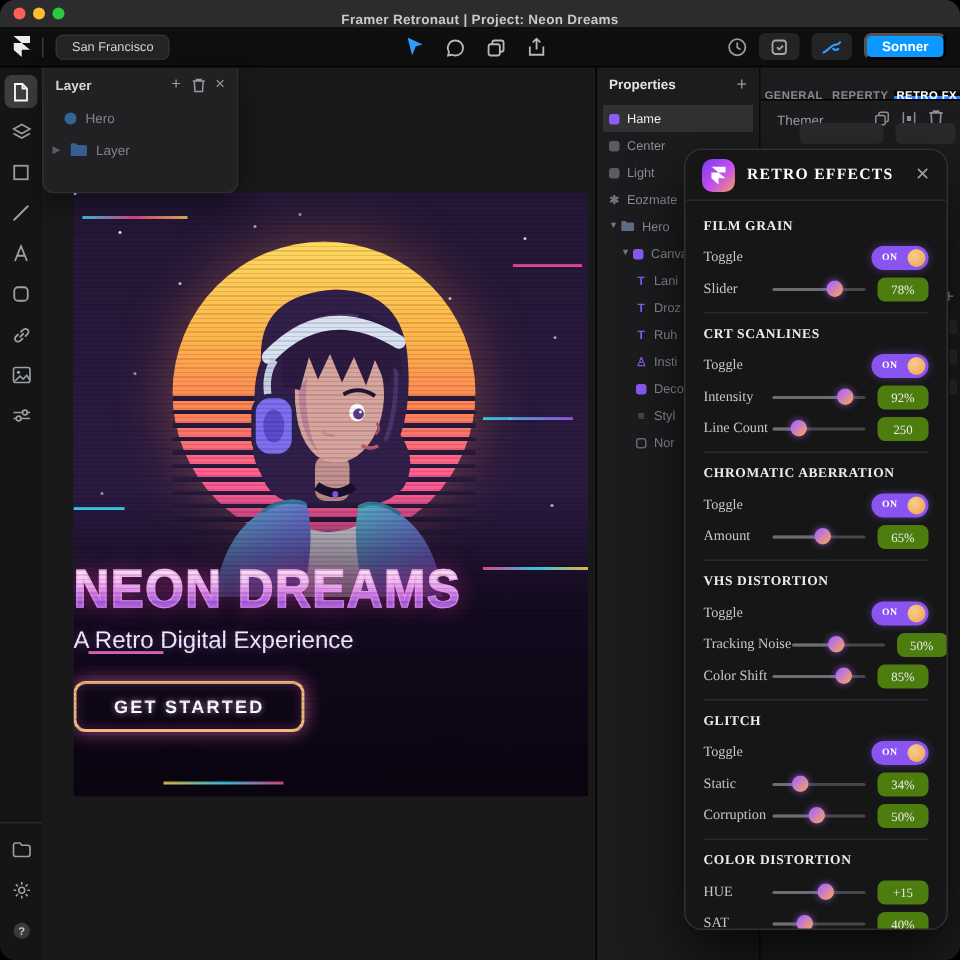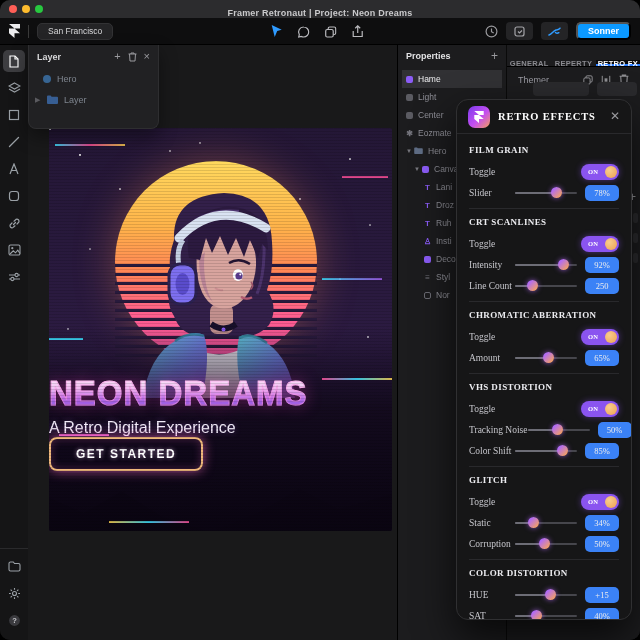--- a/index.html
+++ b/index.html
@@ -64,21 +64,21 @@
   .art-shade { position:absolute; left:0; bottom:0; width:100%; height:205px; z-index:4;
     background:linear-gradient(180deg, rgba(16,8,26,0) 0%, rgba(14,7,22,.78) 40%, rgba(9,4,16,.94) 100%); }
   .scanlines { position:absolute; inset:0; z-index:8; pointer-events:none; opacity:.22;
     background:repeating-linear-gradient(180deg, rgba(0,0,0,.55) 0 1px, transparent 1px 3px); }
   .caption { position:absolute; left:0; top:246px; width:100%; text-align:left; z-index:6; }
   .neon-title { font-size:33px; font-weight:800; letter-spacing:1px; transform:scaleY(1.08); display:inline-block;
     background:linear-gradient(180deg,#ffffff 8%,#efe2ff 38%,#c08bf2 58%,#8f63e8 74%,#e296f2 95%);
     -webkit-background-clip:text; background-clip:text; color:transparent; -webkit-text-stroke:1px rgba(255,150,230,.55);
     text-shadow:0 0 14px rgba(255,70,200,.55); }
   .neon-sub { margin-top:7px; font-size:16px; color:#f4eefc; text-shadow:0 0 6px rgba(180,120,255,.4); }
-  .cta { display:inline-block; padding:8px 25px; border:2px solid #f0b87c; border-radius:8px;
+  .cta { display:inline-block; margin-top:17px; padding:8px 25px; border:2px solid #f0b87c; border-radius:8px;
     background:rgba(15,8,25,.55); color:#fff; font-size:12px; font-weight:700; letter-spacing:1.5px;
     box-shadow:0 0 12px rgba(255,110,200,.65), inset 0 0 8px rgba(255,110,200,.25); text-shadow:0 0 4px rgba(255,200,255,.6); }
   .glitch { position:absolute; height:2px; z-index:7; opacity:.85; }
 
   
   .props { position:absolute; right:0; top:0; width:243px; height:100%; background:#1c1c1e; border-left:1px solid #000; }
   .props-left { position:absolute; left:0; top:0; width:108px; bottom:0; }
   .pl-header { height:22px; display:flex; align-items:center; padding:0 8px; }
   .pl-title { font-size:9px; font-weight:700; color:#e2e2e4; margin-right:auto; }
   .plus { color:#9a9a9e; font-size:12px; line-height:1; }
@@ -112,21 +112,21 @@
   .fx-label { font-size:9.5px; color:#c6c6cc; flex:1; white-space:nowrap; }
   .fx-divider { border-top:1px solid #29292c; margin:7px 0 8px; }
   .toggle { width:38px; height:16px; border-radius:8px; background:#8a54f0; position:relative; box-shadow:0 0 6px rgba(138,84,240,.45); }
   .toggle .on { position:absolute; left:7px; top:4px; font-size:6.5px; font-weight:800; color:#fff; letter-spacing:.3px; }
   .toggle .knob { position:absolute; right:2px; top:2px; width:12px; height:12px; border-radius:50%; background:radial-gradient(circle at 35% 35%,#f8cc8e,#eda24f); }
   .slider { position:relative; width:62px; height:12px; margin-right:8px; flex:none; }
   .slider .track { position:absolute; left:0; right:0; top:5px; height:2.5px; border-radius:2px; background:#46464c; }
   .slider .fill { position:absolute; left:0; top:5px; height:2.5px; border-radius:2px; background:#6d6d76; width:var(--pos,50%); }
   .slider .knob { position:absolute; top:0.5px; width:11px; height:11px; border-radius:50%; left:calc(var(--pos,50%) - 5px);
     background:linear-gradient(135deg,#b06af8 20%,#f7a35c 90%); box-shadow:0 0 5px rgba(176,106,248,.7); }
-  .val-box { width:34px; height:16px; background:#3b82f6; border-radius:5px; display:flex; align-items:center; justify-content:center; font-size:8.5px; color:#ececee; flex:none; }
+  .val-box { width:34px; height:16px; background:#4d7c0f; border-radius:5px; display:flex; align-items:center; justify-content:center; font-size:8.5px; color:#ececee; flex:none; }
 </style>
 </head>
 <body>
 
 <div class="window">
 
   <div class="titlebar">
     <div class="traffic">
       <span class="dot r"></span>
       <span class="dot y"></span>
@@ -382,25 +382,25 @@
           <span class="pl-title">Properties</span>
           <span class="plus">+</span>
         </div>
         <div class="tree">
           <div class="tree-item selected">
               <span class="t-sq purple"></span>
               <span>Hame</span>
             </div>
           <div class="tree-item">
               <span class="t-sq gray"></span>
-              <span>Light</span>
+              <span>Center</span>
             </div>
           <div class="tree-item">
               <span class="t-sq gray"></span>
-              <span>Center</span>
+              <span>Light</span>
             </div>
           <div class="tree-item">
               <span class="t-glyph gray">✱</span>
               <span>Eozmate</span>
             </div>
           <div class="tree-item">
               <span class="t-chev">▼</span>
               <span><svg width="9" height="7" viewBox="0 0 11 9">
                   <path d="M0 1.5A1 1 0 011 .5h2.6l1 1.2H10a1 1 0 011 1V8a1 1 0 01-1 1H1a1 1 0 01-1-1V1.5z" fill="#5f6d85"></path>
                 </svg></span>

